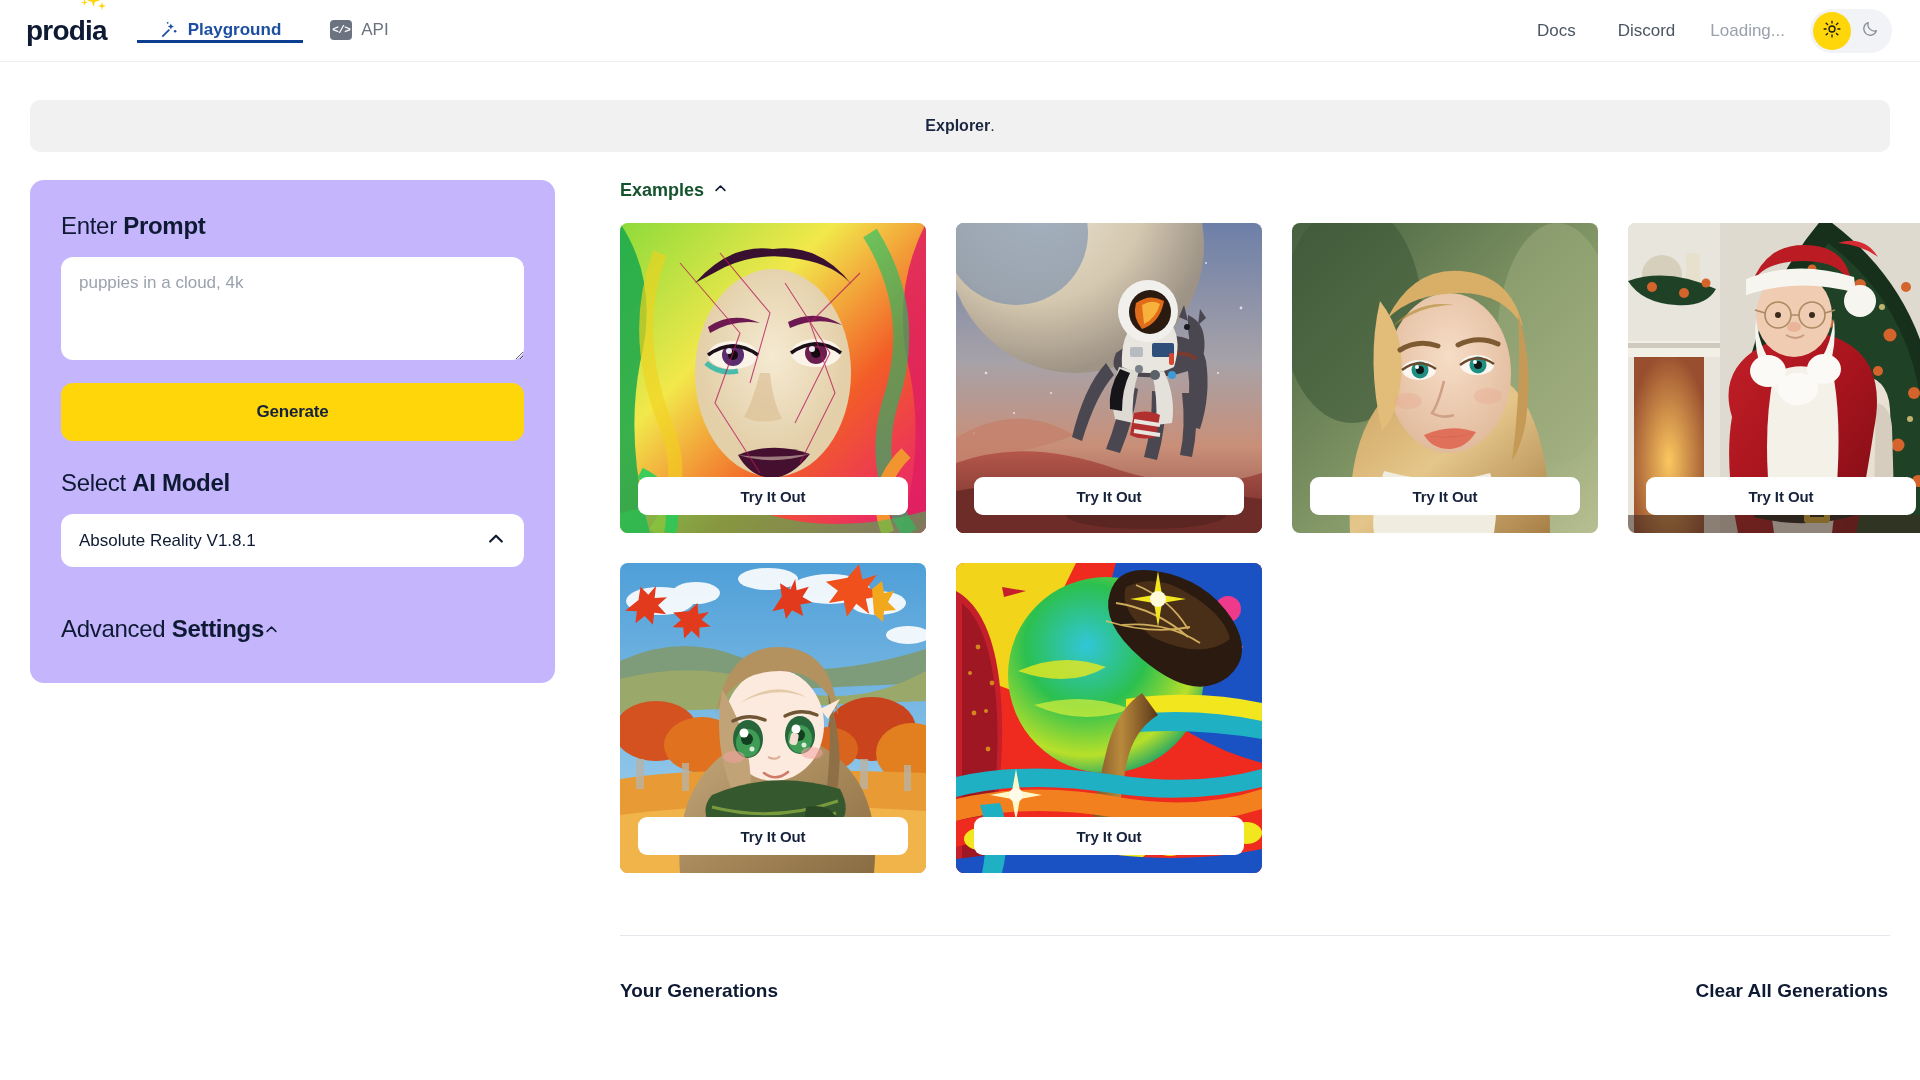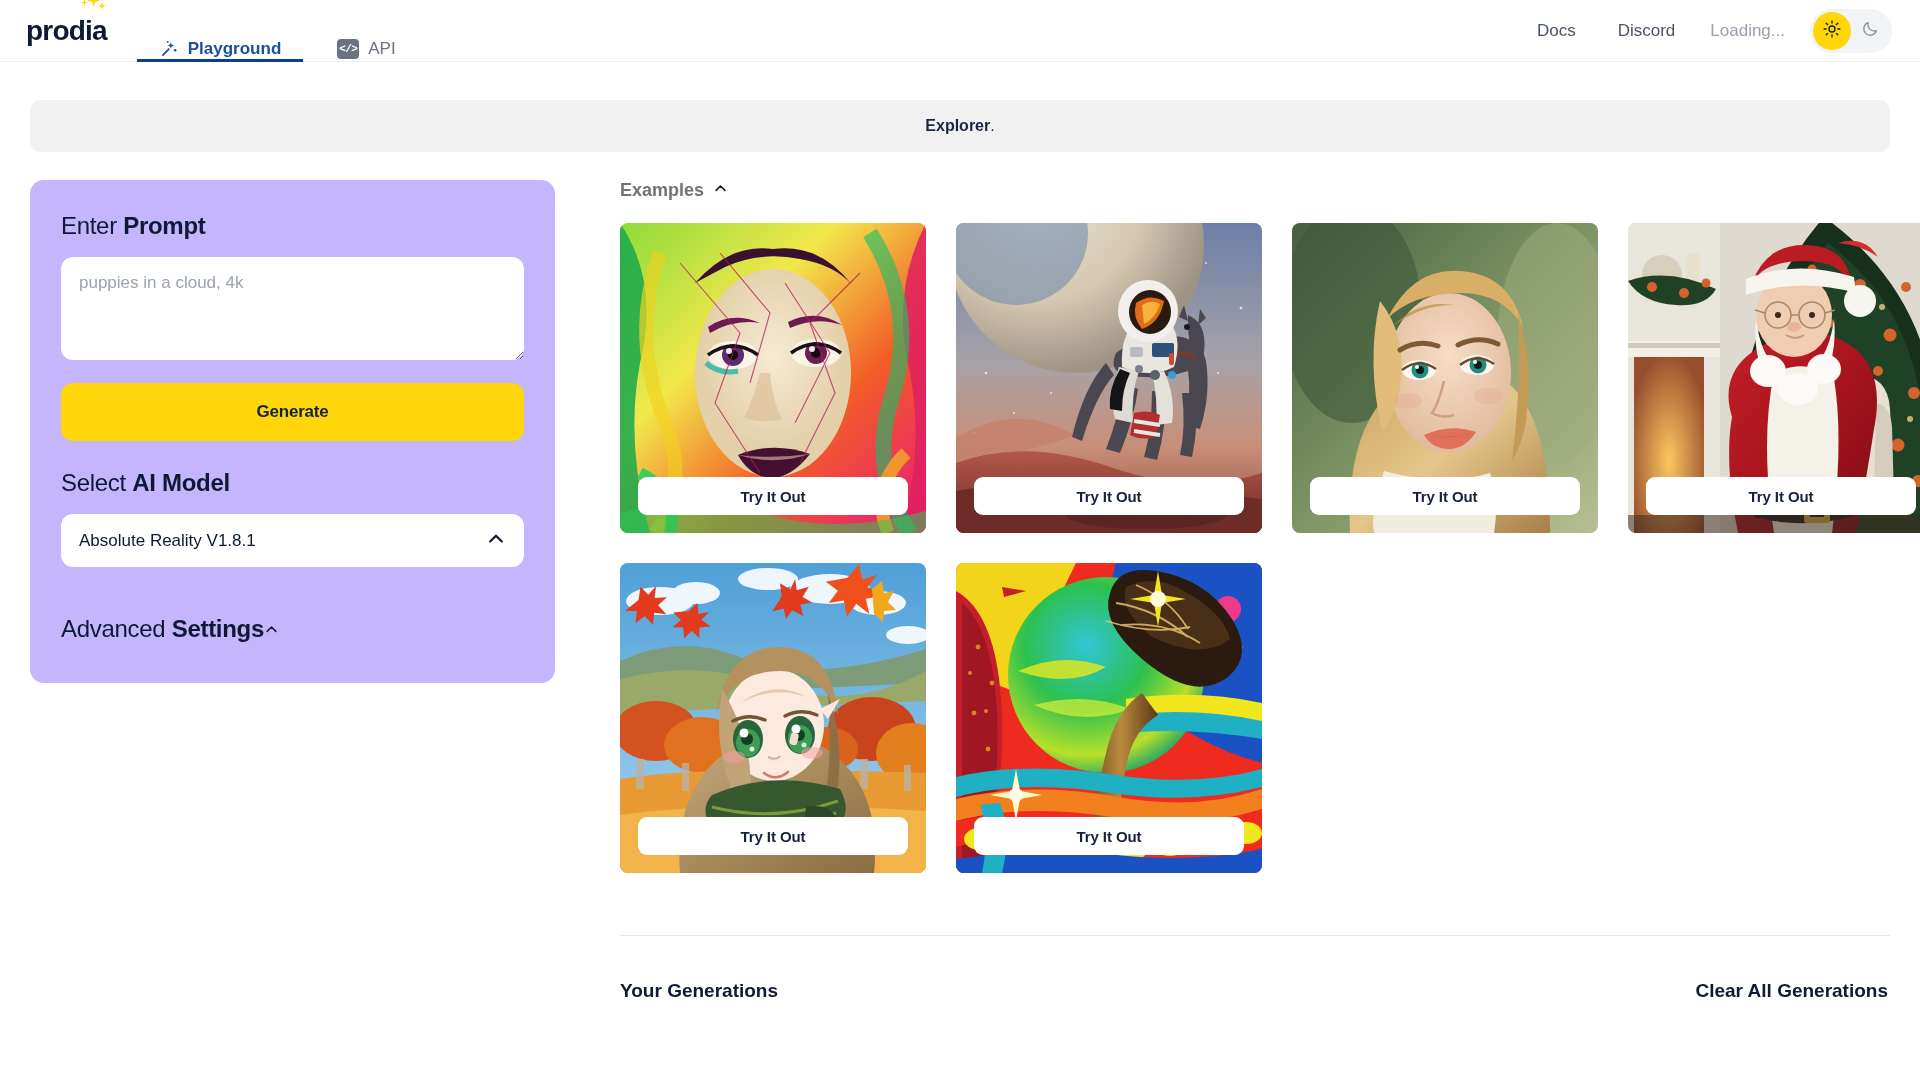--- a/index.html
+++ b/index.html
@@ -44,22 +44,22 @@
   .logo-spark {
     position: absolute;
     pointer-events: none;
   }
   .logo-spark.s1 { top: -6px; right: 7px; }
   .logo-spark.s2 { top: 2px; right: 1px; }
   .logo-spark.s3 { top: -1px; right: 19px; }
 
   .nav-tabs {
     display: flex;
-    align-items: flex-end;
-    gap: 12px;
+    align-items: center;
+    gap: 5px;
   }
   .nav-tab {
     display: flex;
     align-items: center;
     gap: 9px;
     padding: 0 22px;
     font-size: 17px;
     color: #6b7280;
     cursor: pointer;
     position: relative;
@@ -230,21 +230,21 @@
     min-width: 0;
     padding-left: 45px;
   }
 
   .examples-head {
     display: flex;
     align-items: center;
     gap: 9px;
     font-size: 18px;
     font-weight: 700;
-    color: #737373;
+    color: #14532d;
     cursor: pointer;
     margin-bottom: 22px;
   }
 
   .cards-grid {
     display: grid;
     grid-template-columns: repeat(4, 306px);
     gap: 30px 30px;
   }
 

